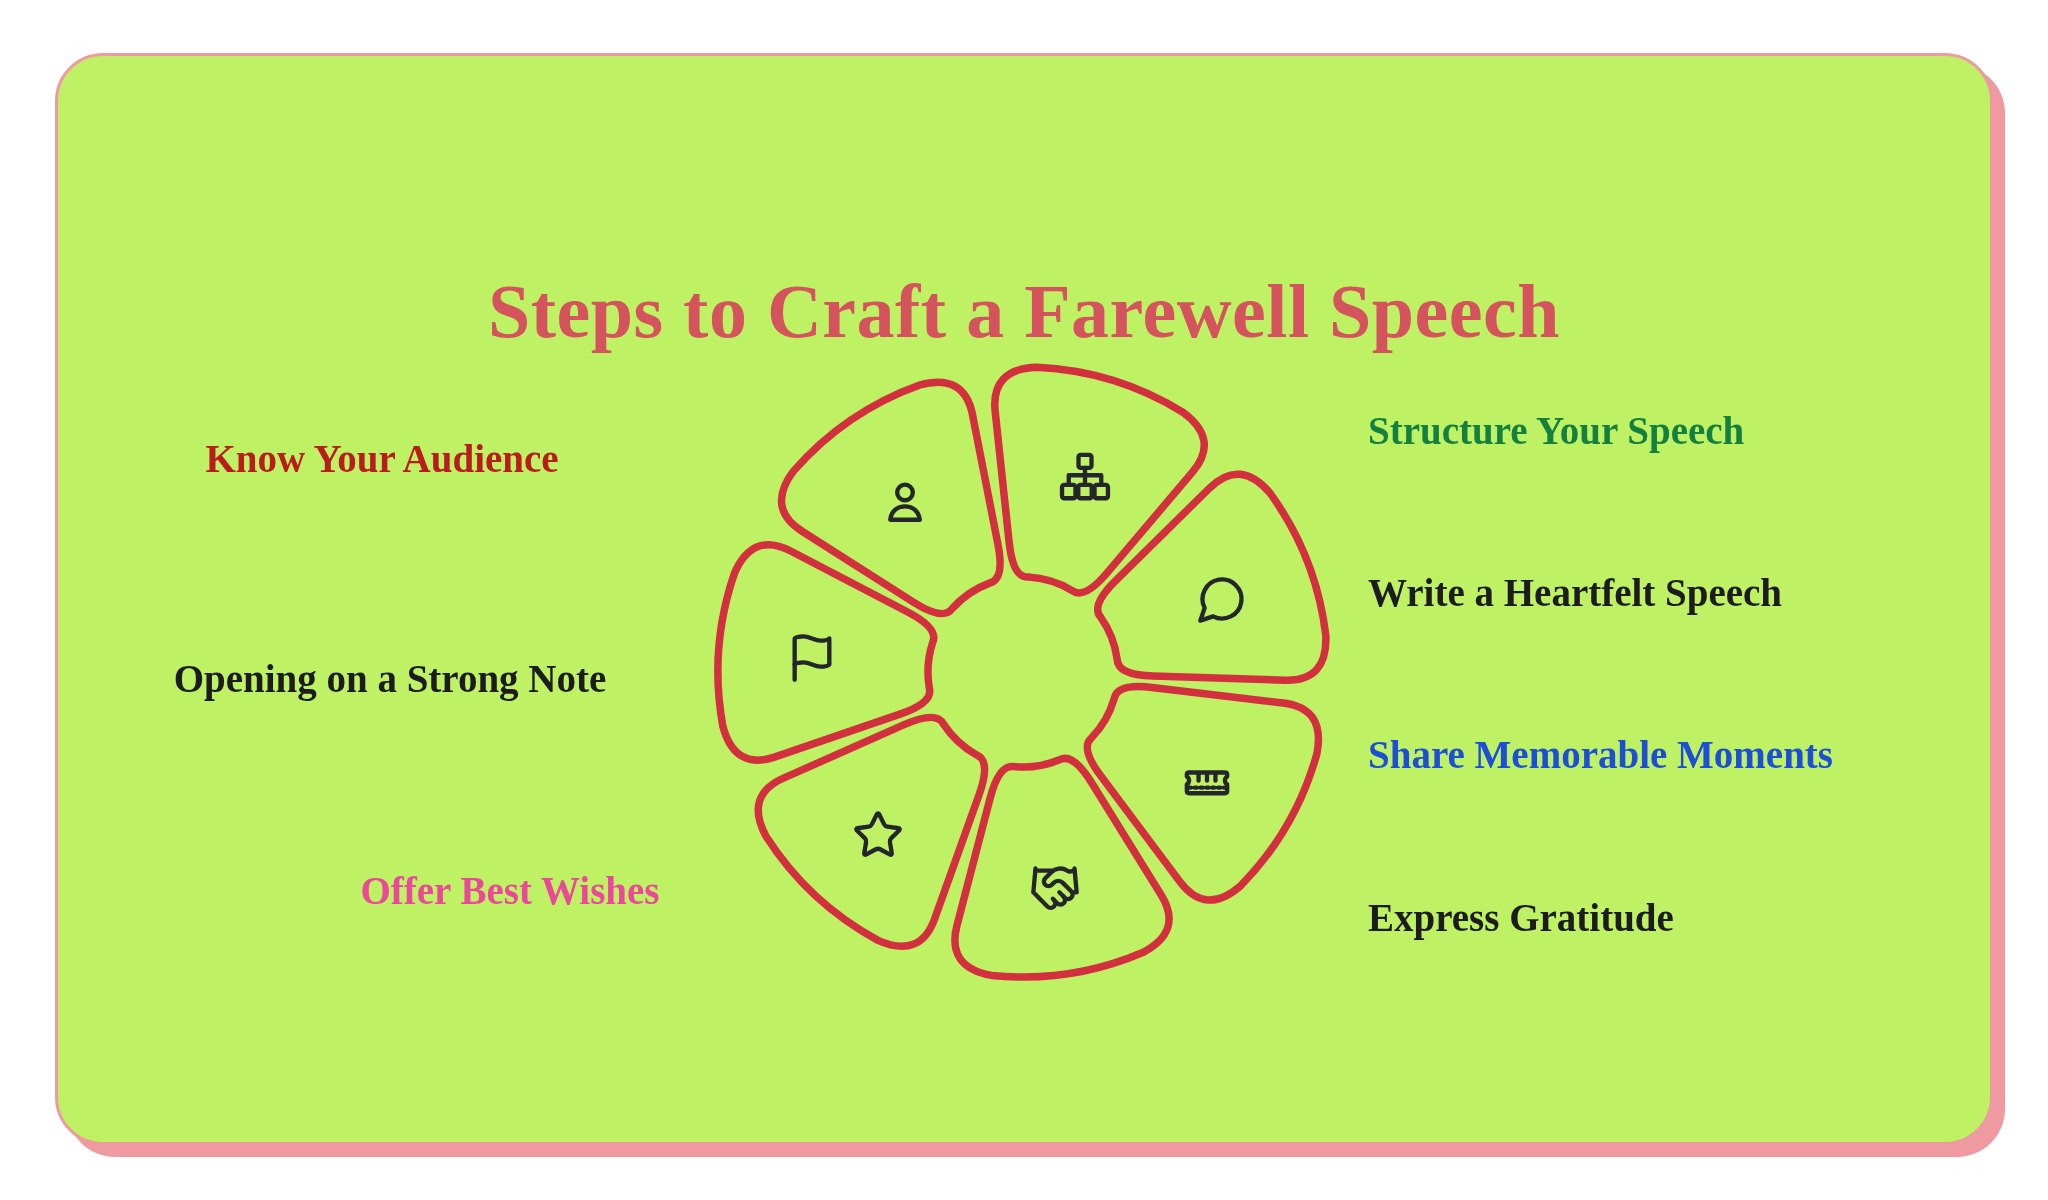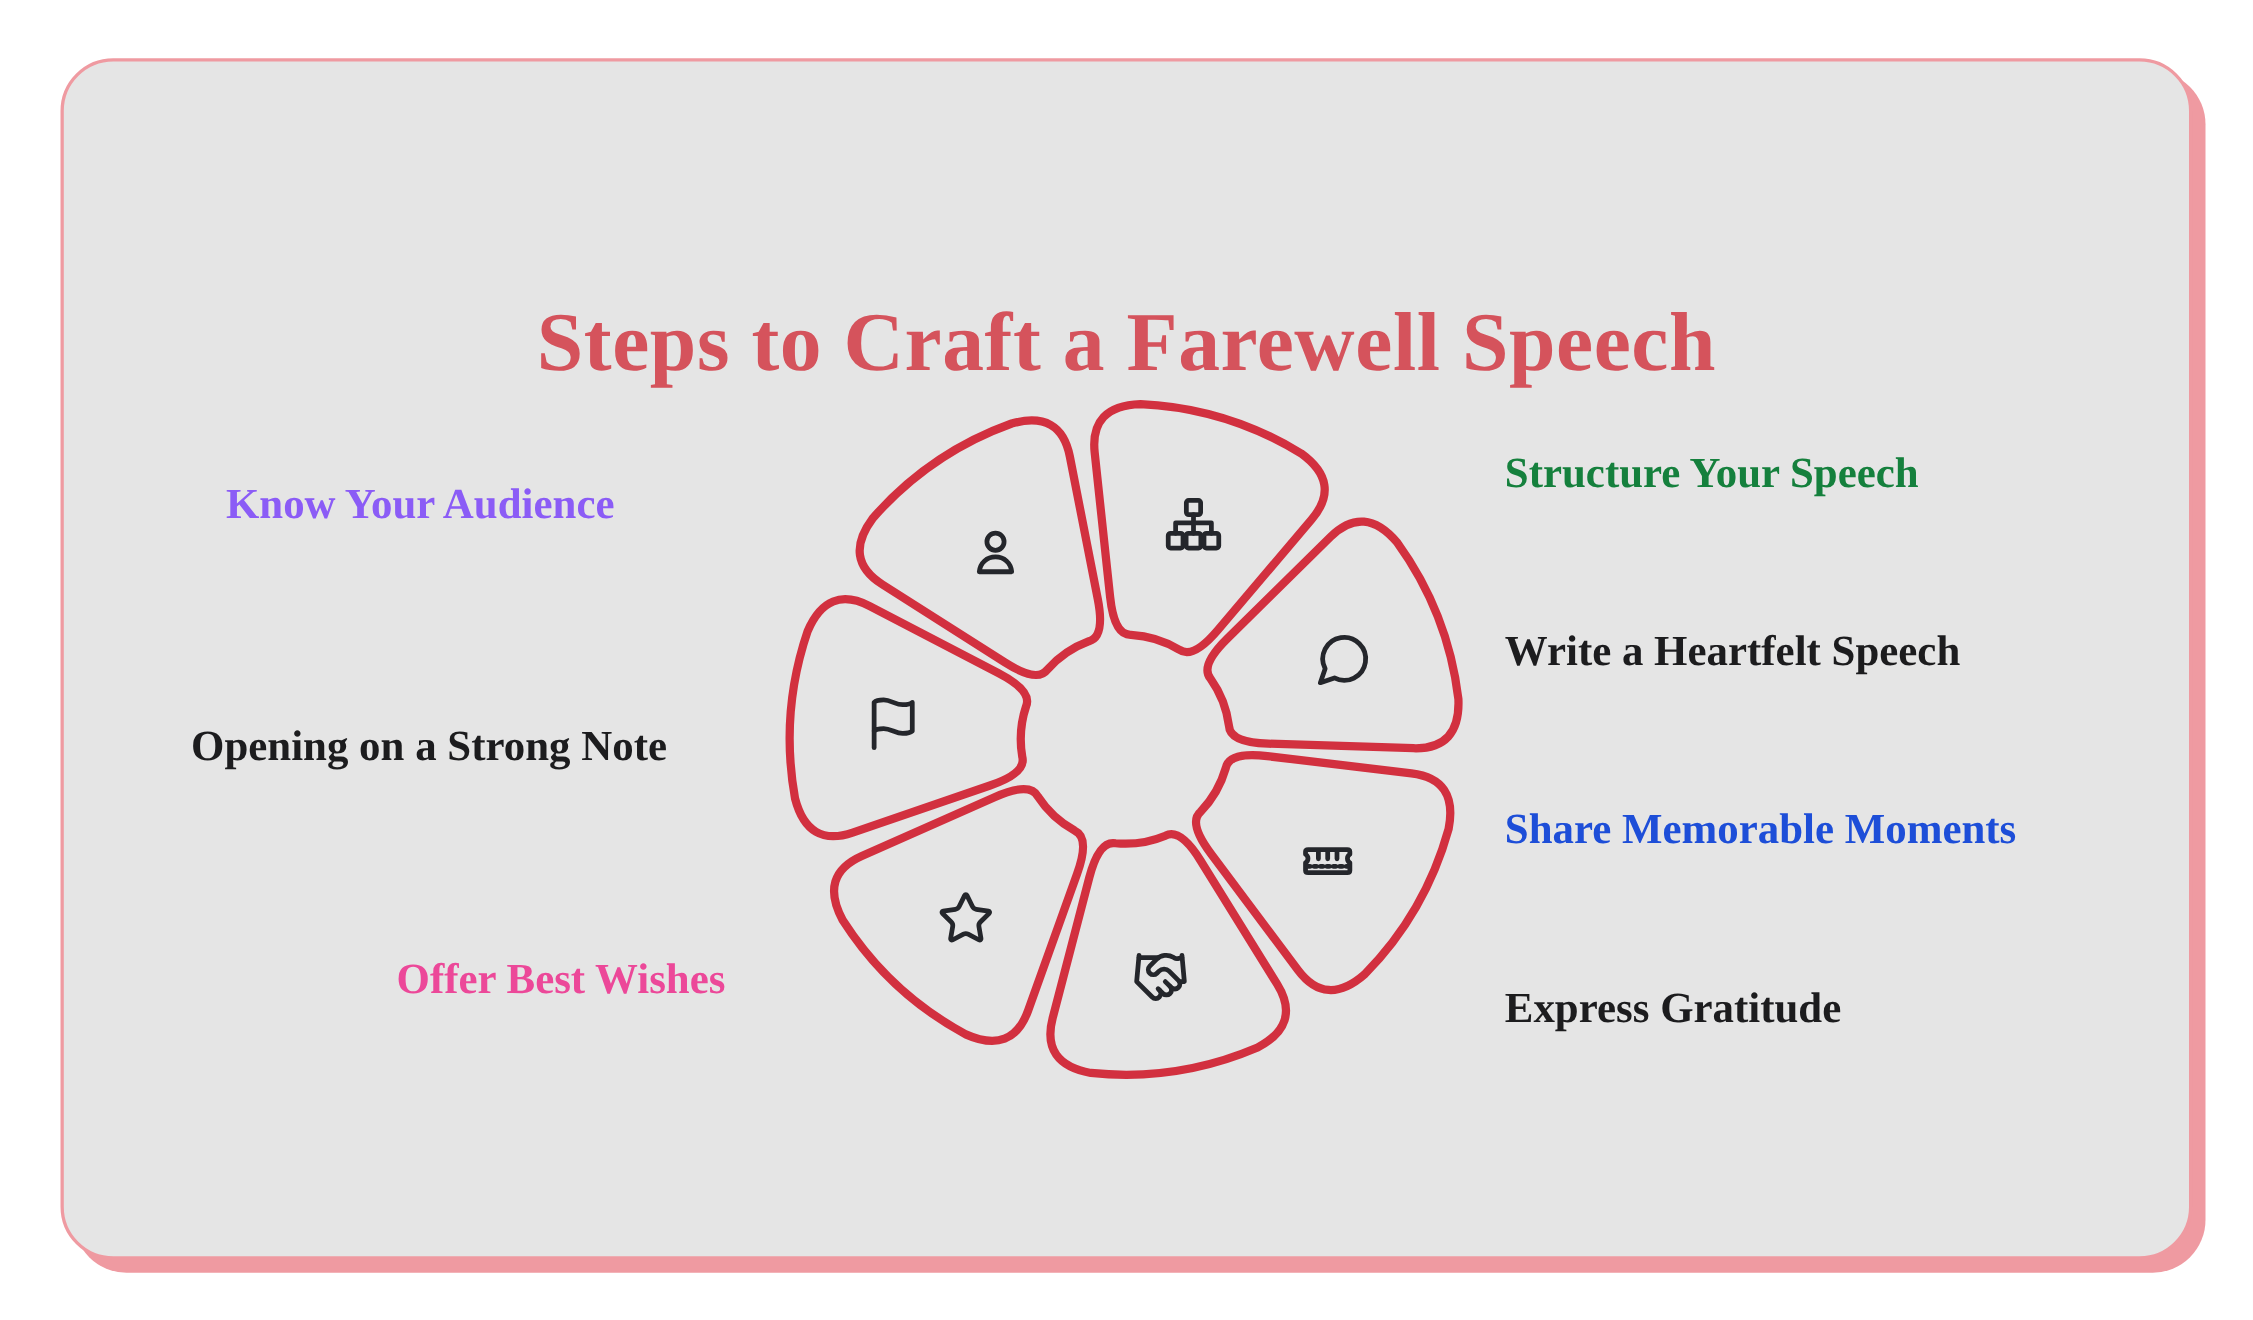--- a/index.html
+++ b/index.html
@@ -67,42 +67,42 @@
     white-space: nowrap;
     line-height: 1;
   }
   .anchor-center { transform: translate(-50%, -50%); }
   .anchor-left   { transform: translate(0, -50%); }
 </style>
 </head>
 <body>
 
 <div class="canvas" style="background: rgb(255, 255, 255);">
-  <div class="card" style="background: #e5e5e5; border-color: rgb(239, 154, 161); box-shadow: rgb(239, 154, 161) 12px 12px 0px;">
+  <div class="card" style="background: #bef264; border-color: rgb(239, 154, 161); box-shadow: rgb(239, 154, 161) 12px 12px 0px;">
     <h1 class="title" style="color: rgb(213, 83, 92);">Steps to Craft a Farewell Speech</h1>
   </div>
 
   <svg id="flower-svg" viewBox="0 0 2048 1200">
       <g transform="translate(1023,672)">
         <path d="M -51.2 -119.5 L -103.2 -240.8 Q -120.1 -280.3 -76.4 -295.3 A 305 305 0 0 1 76.4 -295.3 Q 120.1 -280.3 103.2 -240.8 L 51.2 -119.5 Q 37.4 -87.3 23 -92.2 A 95 95 0 0 0 -23 -92.2 Q -37.4 -87.3 -51.2 -119.5 Z" transform="rotate(-34.3)" stroke="#d2303f"></path>
         <path d="M -51.2 -119.5 L -103.2 -240.8 Q -120.1 -280.3 -76.4 -295.3 A 305 305 0 0 1 76.4 -295.3 Q 120.1 -280.3 103.2 -240.8 L 51.2 -119.5 Q 37.4 -87.3 23 -92.2 A 95 95 0 0 0 -23 -92.2 Q -37.4 -87.3 -51.2 -119.5 Z" transform="rotate(17.1)" stroke="#d2303f"></path>
         <path d="M -51.2 -119.5 L -103.2 -240.8 Q -120.1 -280.3 -76.4 -295.3 A 305 305 0 0 1 76.4 -295.3 Q 120.1 -280.3 103.2 -240.8 L 51.2 -119.5 Q 37.4 -87.3 23 -92.2 A 95 95 0 0 0 -23 -92.2 Q -37.4 -87.3 -51.2 -119.5 Z" transform="rotate(68.6)" stroke="#d2303f"></path>
         <path d="M -51.2 -119.5 L -103.2 -240.8 Q -120.1 -280.3 -76.4 -295.3 A 305 305 0 0 1 76.4 -295.3 Q 120.1 -280.3 103.2 -240.8 L 51.2 -119.5 Q 37.4 -87.3 23 -92.2 A 95 95 0 0 0 -23 -92.2 Q -37.4 -87.3 -51.2 -119.5 Z" transform="rotate(120)" stroke="#d2303f"></path>
         <path d="M -51.2 -119.5 L -103.2 -240.8 Q -120.1 -280.3 -76.4 -295.3 A 305 305 0 0 1 76.4 -295.3 Q 120.1 -280.3 103.2 -240.8 L 51.2 -119.5 Q 37.4 -87.3 23 -92.2 A 95 95 0 0 0 -23 -92.2 Q -37.4 -87.3 -51.2 -119.5 Z" transform="rotate(171.4)" stroke="#d2303f"></path>
         <path d="M -51.2 -119.5 L -103.2 -240.8 Q -120.1 -280.3 -76.4 -295.3 A 305 305 0 0 1 76.4 -295.3 Q 120.1 -280.3 103.2 -240.8 L 51.2 -119.5 Q 37.4 -87.3 23 -92.2 A 95 95 0 0 0 -23 -92.2 Q -37.4 -87.3 -51.2 -119.5 Z" transform="rotate(222.9)" stroke="#d2303f"></path>
         <path d="M -51.2 -119.5 L -103.2 -240.8 Q -120.1 -280.3 -76.4 -295.3 A 305 305 0 0 1 76.4 -295.3 Q 120.1 -280.3 103.2 -240.8 L 51.2 -119.5 Q 37.4 -87.3 23 -92.2 A 95 95 0 0 0 -23 -92.2 Q -37.4 -87.3 -51.2 -119.5 Z" transform="rotate(274.3)" stroke="#d2303f"></path>
       </g>
     </svg>
 
   <div id="steps-layer">
       <div class="icon-holder" style="left: 905px; top: 502px;"><svg viewBox="0 0 24 24" stroke="#24262b">
           <circle cx="12" cy="7.6" r="3.6"></circle>
           <path d="M5.2 20.2c.4-3.8 3.2-6.2 6.8-6.2s6.4 2.4 6.8 6.2z"></path>
         </svg></div>
-      <div class="step-label anchor-center" style="left: 382px; top: 458px; color: #8b5cf6;">Know Your Audience</div>
+      <div class="step-label anchor-center" style="left: 382px; top: 458px; color: #b91c1c;">Know Your Audience</div>
       <div class="icon-holder" style="left: 1085px; top: 477px;"><svg viewBox="0 0 24 24" stroke="#24262b">
           <rect x="9" y="1.8" width="6" height="6" rx="1"></rect>
           <rect x="1.4" y="15.6" width="6.2" height="6.2" rx="1"></rect>
           <rect x="8.9" y="15.6" width="6.2" height="6.2" rx="1"></rect>
           <rect x="16.4" y="15.6" width="6.2" height="6.2" rx="1"></rect>
           <path d="M12 7.8v3.4M4.5 15.6v-4.4h15v4.4M12 11.2v4.4"></path>
         </svg></div>
       <div class="step-label anchor-left" style="left: 1368px; top: 430px; color: #15803d;">Structure Your Speech</div>
       <div class="icon-holder" style="left: 1222px; top: 599px;"><svg viewBox="0 0 24 24" stroke="#24262b">
           <path d="M7.9 20A9 9 0 1 0 4 16.1L2 22Z"></path>

